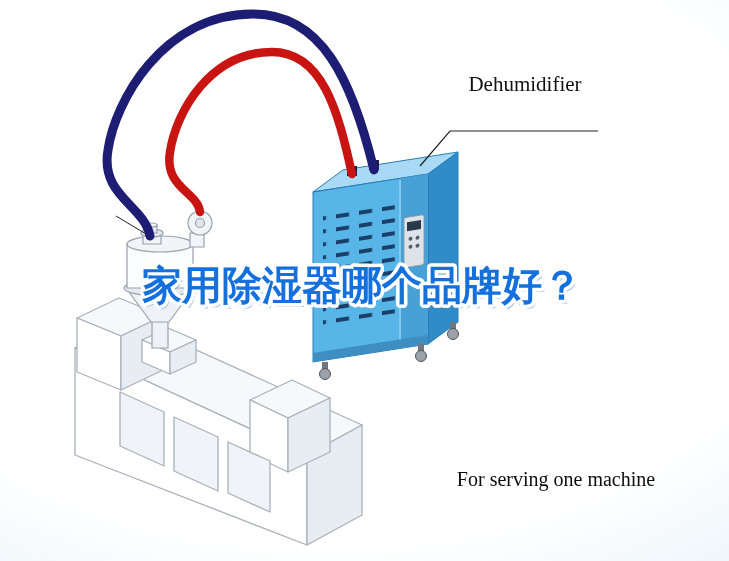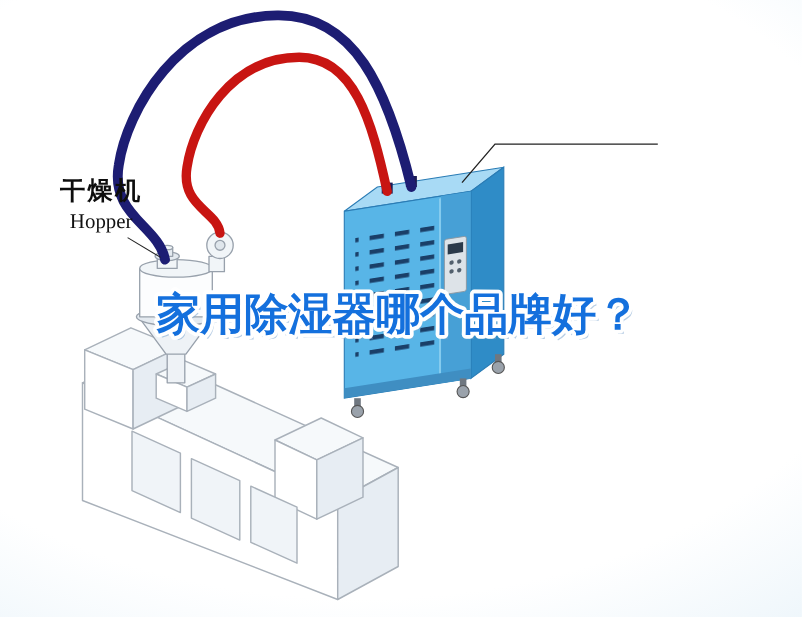--- a/index.html
+++ b/index.html
@@ -105,24 +105,22 @@
       <line x1="116" y1="216" x2="146" y2="234" stroke-width="1"></line>
       <polyline points="598,131 450,131 420,166" stroke-width="1.2"></polyline>
     </g>
 
     <g font-family="&quot;Liberation Sans&quot;, sans-serif" font-weight="bold" font-size="40" text-anchor="middle">
       <text x="365" y="303" fill="#7ea6cf" opacity="0.55">家用除湿器哪个品牌好？</text>
       <text x="362" y="299" fill="#1470dd" stroke="#ffffff" stroke-width="7" paint-order="stroke" stroke-linejoin="round">家用除湿器哪个品牌好？</text>
     </g>
   </svg>
 
-  <div class="label-block hopper-label">
-    <span class="label-zh">干燥机</span>
-    <span class="label-en">Hopper</span>
-  </div>
 
   <div class="label-block dehu-label">
+    <span class="label-en">Dehumidifier</span>
   </div>
 
   <div class="footer-block">
+    <span class="footer-sub">For serving one machine</span>
   </div>
 
 </div>
 
 </body></html>

